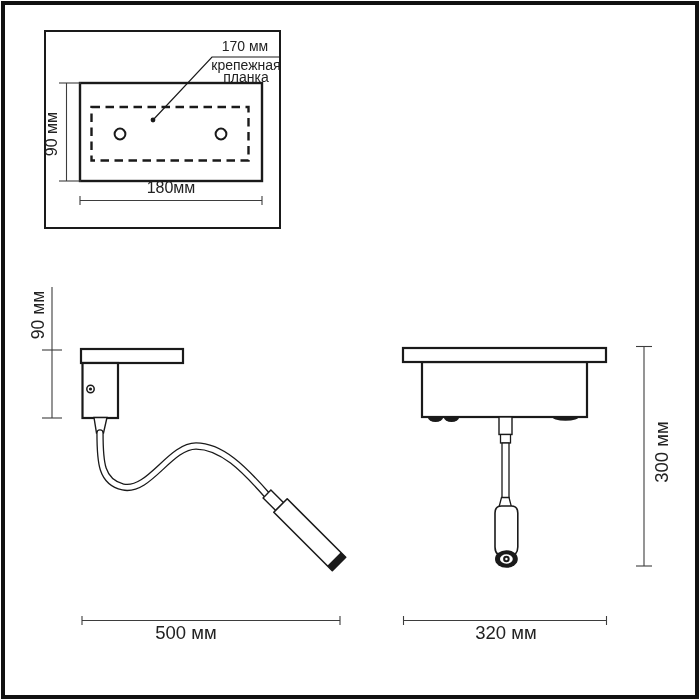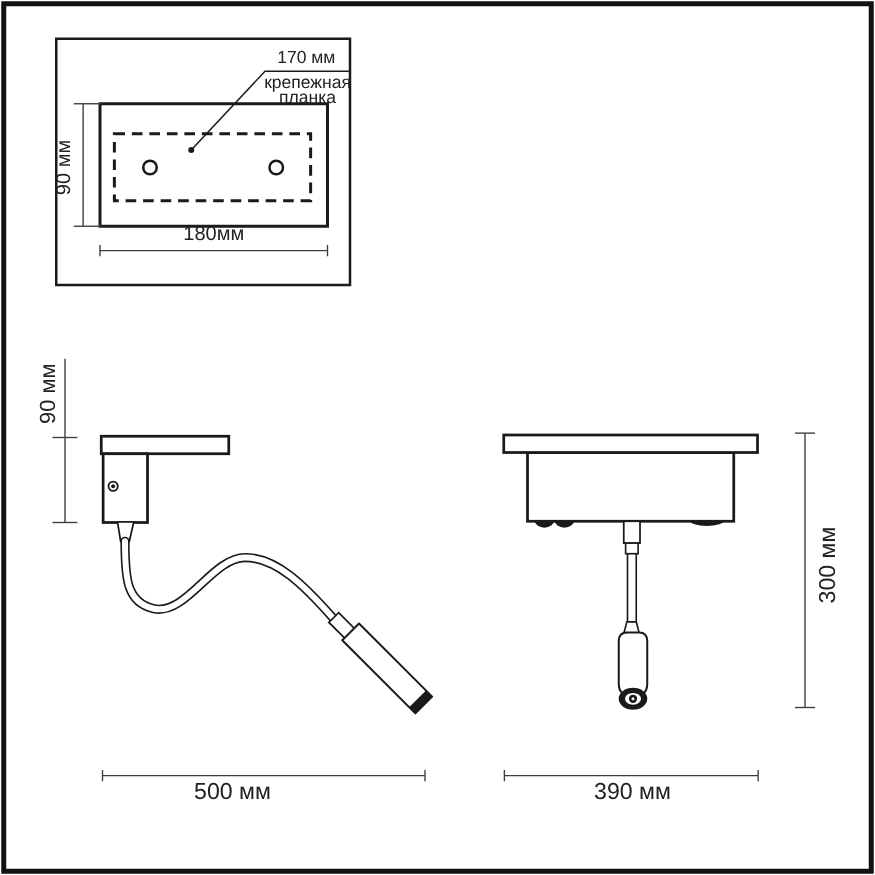--- a/index.html
+++ b/index.html
@@ -144,16 +144,16 @@
   <div class="label rot fs16" style="left:52px; top:134px;">90 мм</div>
 
   <div class="label fs16" style="left:171px; top:188px;">180мм</div>
 
   <div class="label rot fs17" style="left:38px; top:315px;">90 мм</div>
 
   <div class="label fs18" style="left:186px; top:633px;">500 мм</div>
 
   <div class="label rot fs18" style="left:662px; top:452px;">300 мм</div>
 
-  <div class="label fs18" style="left:506px; top:633px;">390 мм</div>
+  <div class="label fs18" style="left:506px; top:633px;">320 мм</div>
 
   <div id="frame"></div>
 </div>
 
 </body></html>

